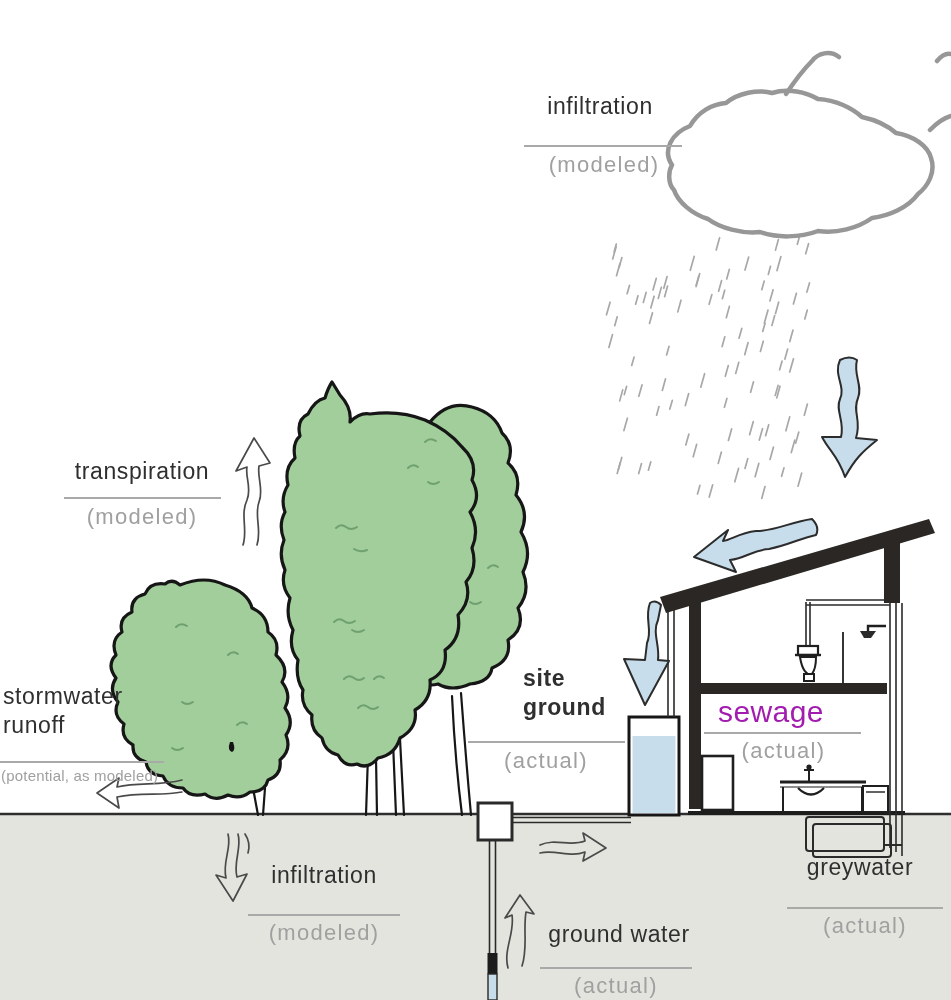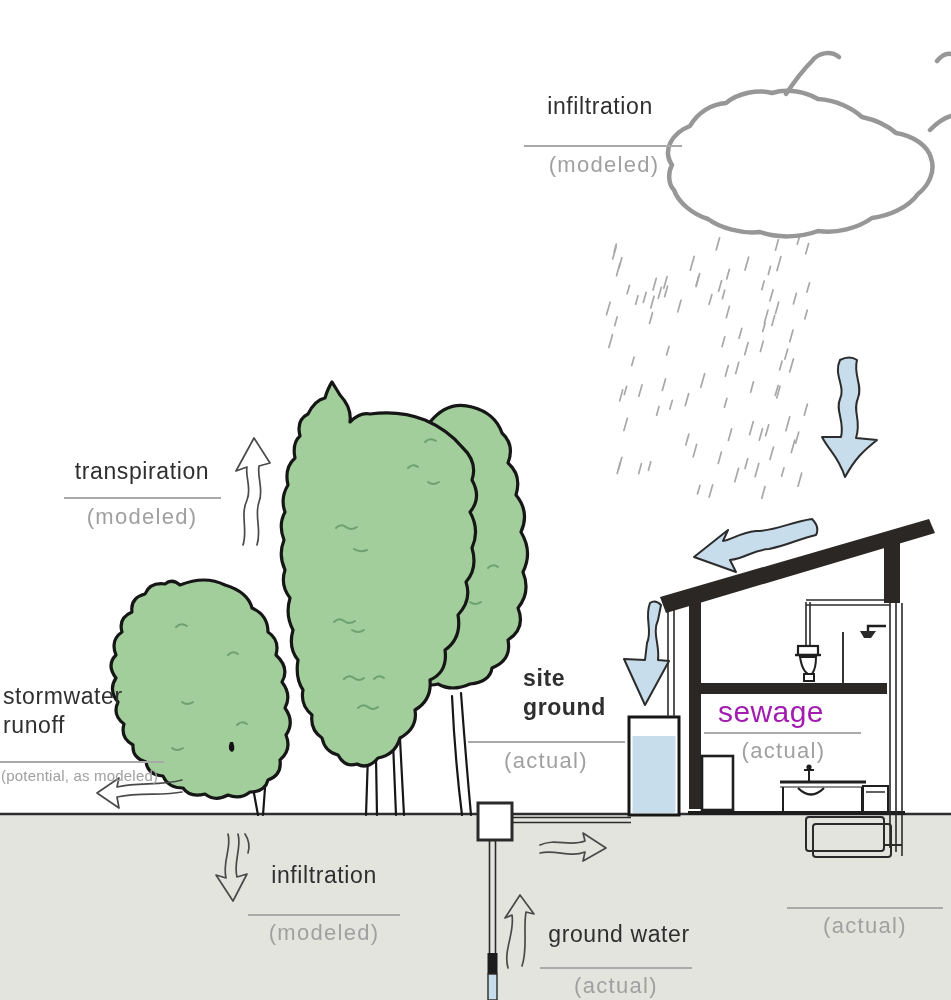--- a/index.html
+++ b/index.html
@@ -295,20 +295,21 @@
     <span style="display:block">site</span>
     <span style="display:block">ground</span>
   </div>
   <div class="rule" id="rule-site-harvest"></div>
   <div class="qual" id="qual-site-harvest">(actual)</div>
 
   <div class="label" id="lbl-sewage">sewage</div>
   <div class="rule" id="rule-sewage"></div>
   <div class="qual" id="qual-sewage">(actual)</div>
 
+  <div class="label" id="lbl-greywater">greywater</div>
   <div class="rule" id="rule-greywater"></div>
   <div class="qual" id="qual-greywater">(actual)</div>
 
   <div class="label" id="lbl-infiltration">infiltration</div>
   <div class="rule" id="rule-infiltration"></div>
   <div class="qual" id="qual-infiltration">(modeled)</div>
 
   <div class="label" id="lbl-ground-water">ground water</div>
   <div class="rule" id="rule-ground-water"></div>
   <div class="qual" id="qual-ground-water">(actual)</div>

